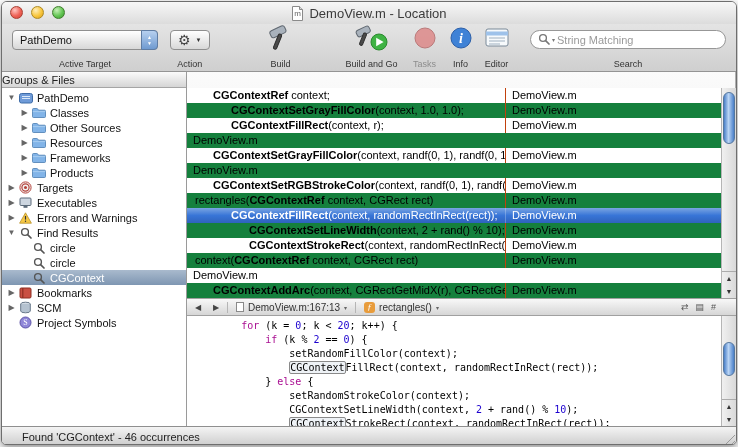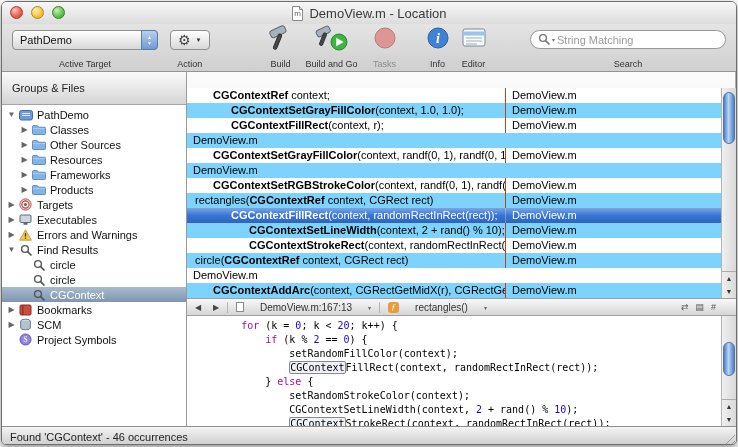--- a/index.html
+++ b/index.html
@@ -35,72 +35,72 @@
     font-size:14px;color:#444;}
   .action-btn .dn{font-size:6px;color:#333;}
   .searchfield{margin-top:4px;width:196px;height:19px;border:1px solid #979797;border-radius:10px;
     background:#fff;display:flex;align-items:center;padding:0 7px;gap:2px;}
   .searchfield input{border:none;outline:none;flex:1;font-size:11px;font-family:inherit;color:#333;background:transparent;min-width:0;}
   .searchfield input::placeholder{color:#9a9a9a;}
   .tiny-caret{font-size:6px;color:#777;}
   
   .content{display:flex;height:354px;}
   .sidebar{width:185px;border-right:1px solid #9a9a9a;background:#fff;display:flex;flex-direction:column;flex:none;}
-  .pane-header{height:33px;background:linear-gradient(#fbfbfb,#d5d5d5);border-bottom:1px solid #a5a5a5;
-    font-size:11px;color:#222;display:flex;align-items:center;padding-left:10px;}
+  .pane-header{height:16px;background:linear-gradient(#fbfbfb,#d5d5d5);border-bottom:1px solid #a5a5a5;
+    font-size:11px;color:#222;display:flex;align-items:center;padding-left:0;}
   .sb-list{flex:1;overflow:hidden;padding-top:2px;}
   .sb-row{height:15px;display:flex;align-items:center;font-size:11px;color:#111;white-space:nowrap;overflow:hidden;}
   .sb-row .tri{width:11px;font-size:8px;color:#666;text-align:center;flex:none;}
   .sb-row .icon{width:17px;flex:none;display:inline-flex;justify-content:center;align-items:center;margin-right:3px;}
   .sb-row.sel{background:linear-gradient(#a9bacd,#7e96b2);color:#fff;}
   .sb-row.sel .tri{color:#fff;}
   .main{flex:1;display:flex;flex-direction:column;position:relative;min-width:0;}
   .col-headers{height:16px;display:flex;flex-direction:column;}
   .col-h{font-size:11px;color:#222;display:flex;align-items:center;padding-left:6px;border-bottom:1px solid #a5a5a5;}
   .col-h.context{flex:0 0 319px;background:linear-gradient(#fbfbfb,#d5d5d5);border-right:1px solid #b0b0b0;}
   .col-h.location{flex:1;background:linear-gradient(#d7e5f8,#a3c1e8);border-bottom-color:#7a9cc8;}
   .results-wrap{height:210px;position:relative;background:#fff;}
   .rows{position:absolute;left:0;top:0;right:15px;bottom:0;overflow:hidden;}
   .res-row{height:15px;display:flex;font-size:11px;line-height:15px;white-space:nowrap;}
-  .res-row.alt{background:#7dd3fc;}
+  .res-row.alt{background:#15803d;}
   .res-row.sel{background:linear-gradient(#7aa5e2,#3875d7 50%,#2e63bd);color:#fff;}
   .cell{overflow:hidden;}
   .cell.ctx{flex:0 0 319px;border-right:1px solid #c2410c;}
   .res-row.sel .cell.ctx{border-right-color:rgba(255,255,255,.25);}
   .cell.loc{flex:1;padding-left:6px;}
   .b{font-weight:bold;}
   
   .scrollbar{position:absolute;top:0;right:0;bottom:0;width:15px;background:linear-gradient(90deg,#f0f0f0,#d9d9d9);border-left:1px solid #b5b5b5;}
   .sb-thumb{position:absolute;left:1px;width:12px;border-radius:6px;
     background:linear-gradient(90deg,#4a7fc8,#b9d4f4 45%,#4a7fc8);border:1px solid #56789f;}
   .sb-arrows{position:absolute;left:0;right:0;bottom:0;border-top:1px solid #ababab;}
   .sb-arrow{height:13px;display:flex;align-items:center;justify-content:center;font-size:7px;color:#333;}
   
   .navbar{height:18px;background:linear-gradient(#f8f8f8,#d6d6d6);border-top:1px solid #a0a0a0;border-bottom:1px solid #a0a0a0;
     display:flex;align-items:center;font-size:10px;color:#333;padding:0 4px;gap:4px;}
   .nav-btn{width:14px;text-align:center;font-size:8px;color:#444;}
   .nav-sep{width:1px;height:11px;background:#b5b5b5;}
-  .nav-popup{display:flex;align-items:center;gap:16px;padding:0 4px;white-space:nowrap;}
+  .nav-popup{display:flex;align-items:center;gap:4px;padding:0 4px;white-space:nowrap;}
   .nav-arrow{font-size:6px;color:#666;}
   .fn-badge{display:inline-block;width:11px;height:11px;border-radius:3px;background:#e89c3c;color:#fff;
     font-size:9px;line-height:11px;text-align:center;font-style:italic;font-family:"Liberation Serif",serif;}
   .mini-doc{display:inline-block;width:8px;height:10px;background:#fff;border:1px solid #8a8a8a;}
   .nav-right{margin-left:auto;display:flex;gap:7px;align-items:center;padding-right:16px;}
   .nav-icon{font-size:9px;color:#555;}
   
   .editor-wrap{flex:1;position:relative;background:#fff;min-height:0;}
   .code{position:absolute;left:0;top:0;right:15px;bottom:0;padding:3px 0 0 6px;
     font-family:"DejaVu Sans Mono",monospace;font-size:10px;line-height:14px;white-space:pre;overflow:hidden;color:#000;}
   .c-k{color:#a90d91;}
   .c-n{color:#1c00cf;}
   .c-p{color:#000;}
   .c-m{border:1px solid #8a8a8a;border-radius:2px;background:#eef2f6;}
   
   .statusbar{height:20px;background:linear-gradient(#f4f4f4,#cccccc);border-top:1px solid #8f8f8f;
-    display:flex;align-items:center;font-size:11px;color:#222;padding-left:8px;position:relative;}
+    display:flex;align-items:center;font-size:11px;color:#222;padding-left:20px;position:relative;}
   .grip{position:absolute;right:1px;bottom:1px;width:13px;height:13px;
     background:repeating-linear-gradient(135deg,transparent 0 3px,#9a9a9a 3px 4px);
     clip-path:polygon(100% 0,100% 100%,0 100%);}
 </style>
 </head>
 <body>
 
 <div class="window">
 
   <div class="titlebar">
@@ -146,35 +146,35 @@
         <span>
           <svg width="30" height="27" viewBox="0 0 30 27">
               <rect x="4" y="3" width="16" height="7.5" rx="2.5" fill="#a9b2bc" stroke="#5f6770" transform="rotate(-25 12 7)"></rect>
               <rect x="12.5" y="9" width="3.4" height="16" rx="1.6" fill="#4a4a4a" stroke="#2e2e2e" transform="rotate(22 14 10)"></rect>
             </svg>
         </span>
       </div>
       <div class="tb-label">Build</div>
     </div>
 
-    <div class="tb-group" style="margin-right:14px;">
+    <div class="tb-group" style="margin-right:14px;margin-left:40px;">
       <div class="tb-icon">
         <span>
           <svg width="36" height="27" viewBox="0 0 36 27">
               <rect x="2" y="3" width="14" height="7" rx="2.5" fill="#a9b2bc" stroke="#5f6770" transform="rotate(-25 9 6)"></rect>
               <rect x="9.5" y="8" width="3.2" height="13" rx="1.5" fill="#4a4a4a" stroke="#2e2e2e" transform="rotate(22 11 9)"></rect>
               <circle cx="25" cy="17" r="8" fill="#3fb344" stroke="#2a8a2e"></circle>
               <path d="M22.2 12.8 L29.6 17 L22.2 21.2 Z" fill="#fff"></path>
             </svg>
         </span>
       </div>
       <div class="tb-label">Build and Go</div>
     </div>
 
-    <div class="tb-group" style="margin-right:29px;">
+    <div class="tb-group" style="margin-right:12px;">
       <div class="tb-icon" style="opacity:.8;">
         <span>
           <svg width="26" height="26" viewBox="0 0 26 26">
               <circle cx="13" cy="13" r="10" fill="#dd8484" stroke="#b06060"></circle>
             </svg>
         </span>
       </div>
       <div class="tb-label dis">Tasks</div>
     </div>
 
@@ -435,21 +435,21 @@
             </div>
             <div class="res-row alt">
               <div class="cell ctx" style="padding-left: 62px;"><span class="b">CGContextSetLineWidth</span><span>(context, 2 + rand() % 10);</span></div>
               <div class="cell loc">DemoView.m</div>
             </div>
             <div class="res-row">
               <div class="cell ctx" style="padding-left: 62px;"><span class="b">CGContextStrokeRect</span><span>(context, randomRectInRect(rect));</span></div>
               <div class="cell loc">DemoView.m</div>
             </div>
             <div class="res-row alt">
-              <div class="cell ctx" style="padding-left: 8px;"><span>circle(</span><span class="b">CGContextRef</span><span> context, CGRect rect)</span></div>
+              <div class="cell ctx" style="padding-left: 8px;"><span>context(</span><span class="b">CGContextRef</span><span> context, CGRect rect)</span></div>
               <div class="cell loc">DemoView.m</div>
             </div>
             <div class="res-row">
               <div class="cell loc">DemoView.m</div>
             </div>
             <div class="res-row alt">
               <div class="cell ctx" style="padding-left: 26px;"><span class="b">CGContextAddArc</span><span>(context, CGRectGetMidX(r), CGRectGetMid</span></div>
               <div class="cell loc">DemoView.m</div>
             </div>
           </div>

